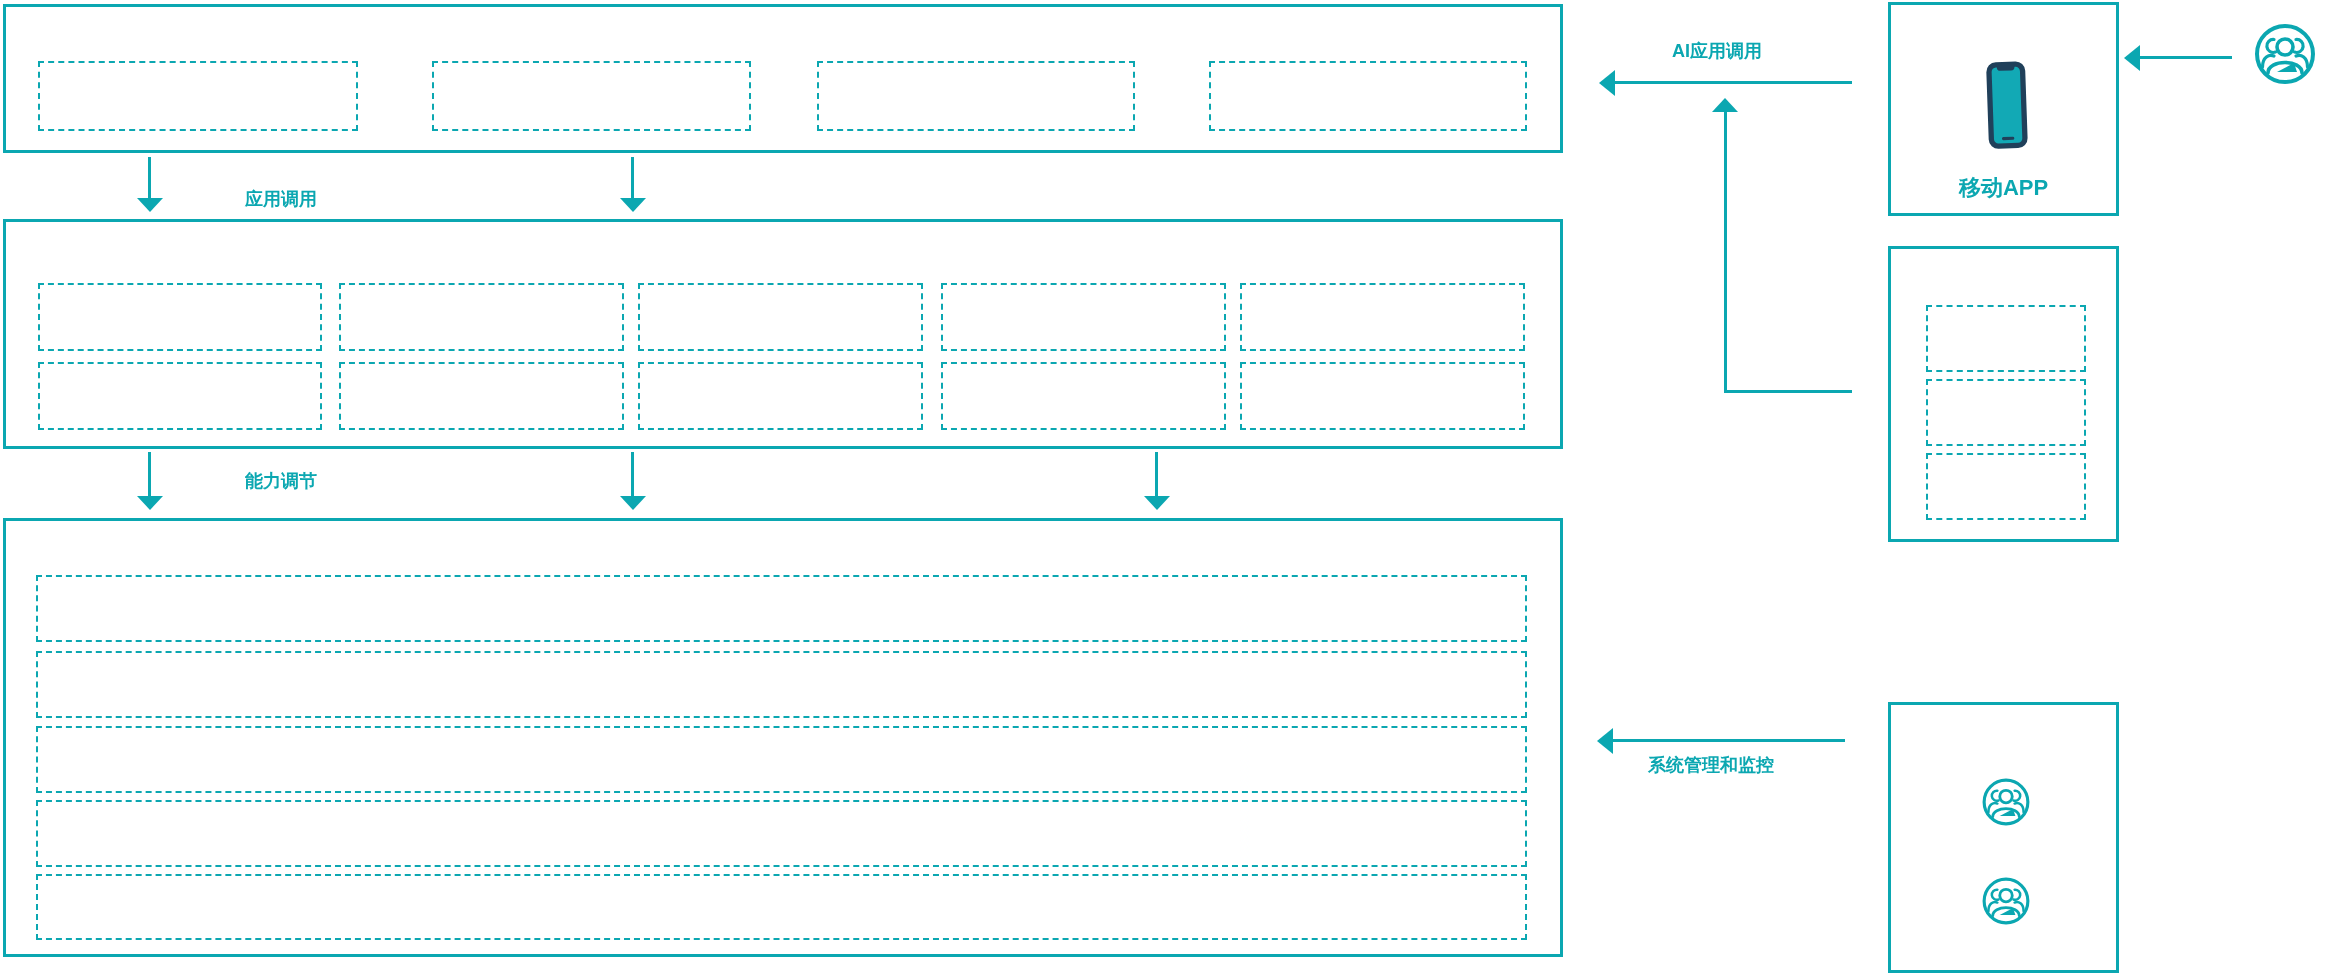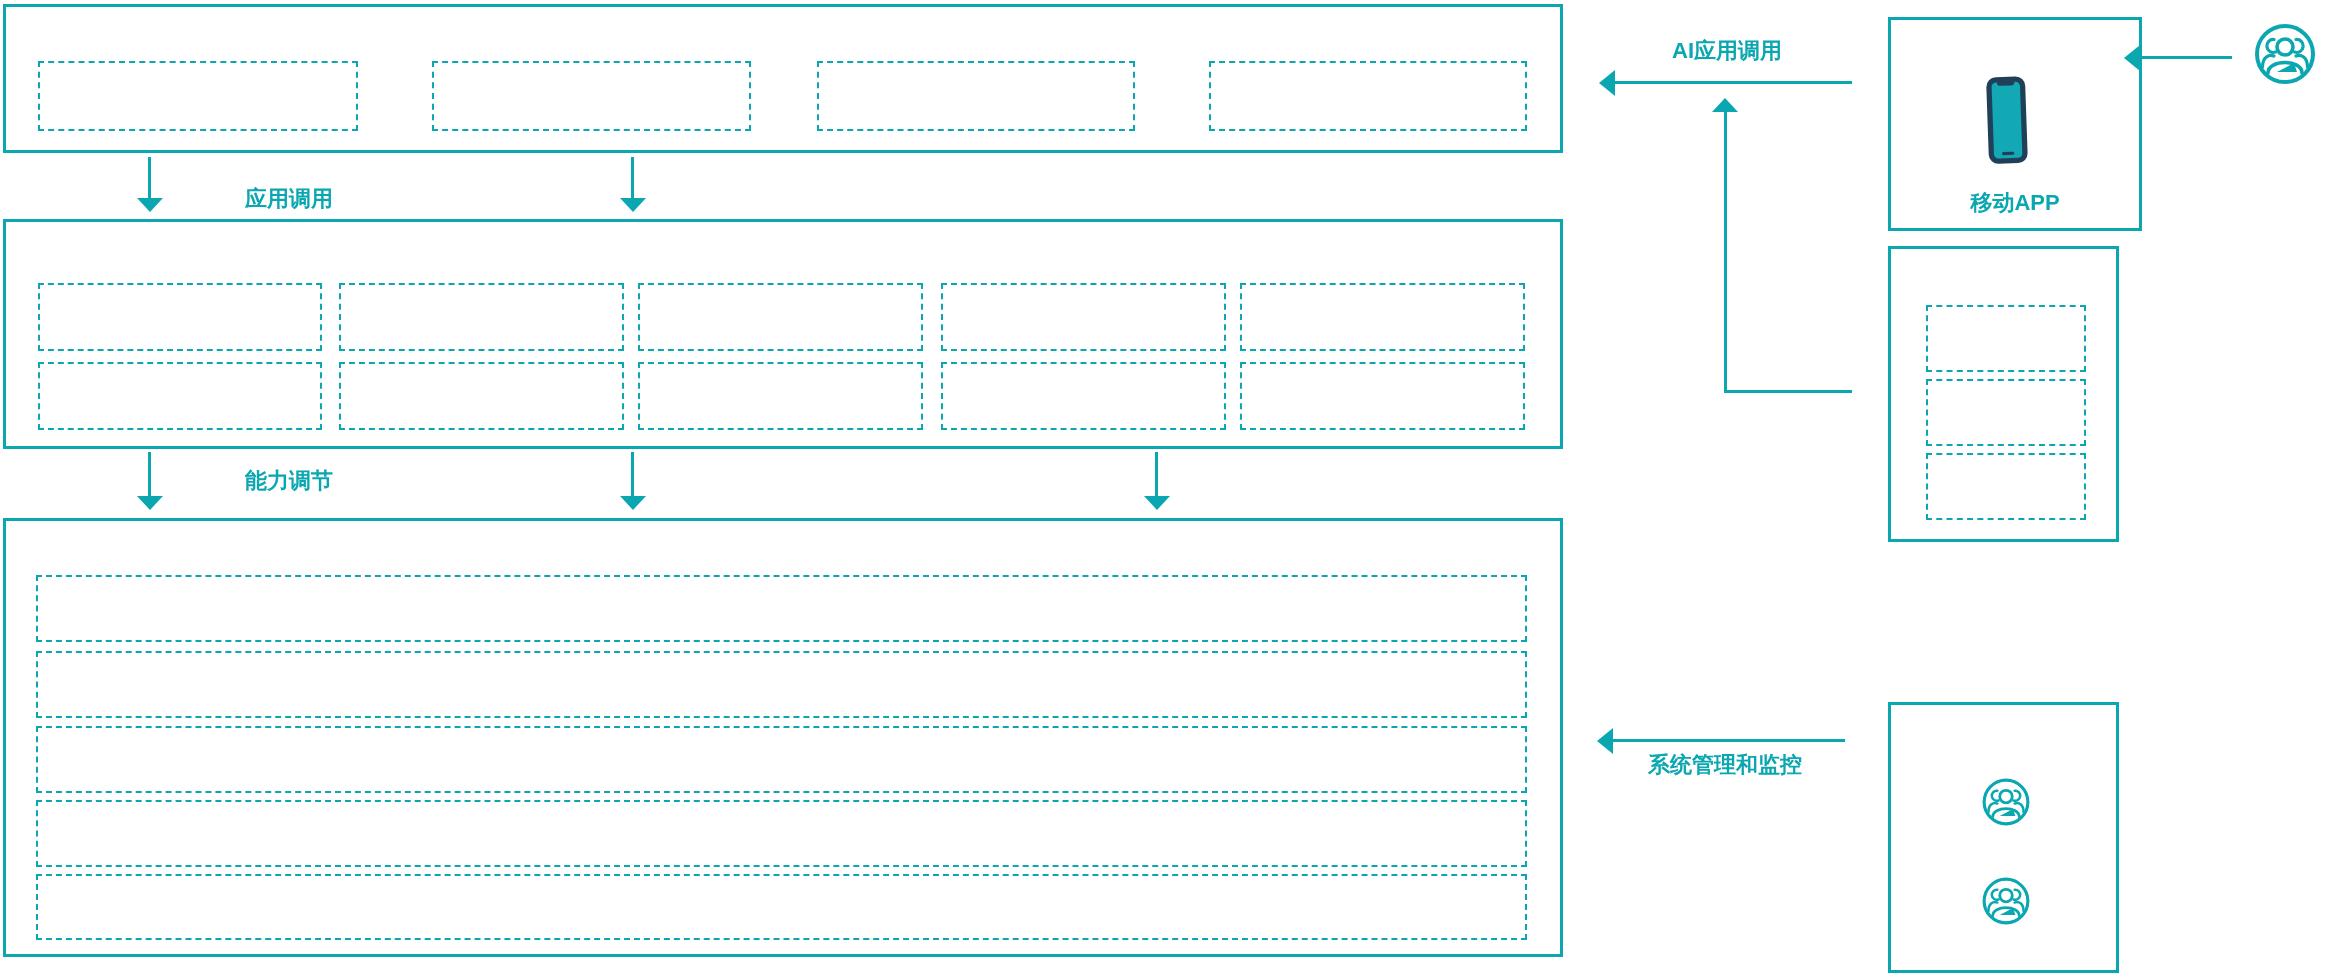--- a/index.html
+++ b/index.html
@@ -17,21 +17,21 @@
   .solid-box{
     position:absolute;box-sizing:border-box;
     border:3px solid var(--accent);background:var(--background);
   }
   .dashed-box{
     position:absolute;box-sizing:border-box;
     border:2px dashed var(--accent);background:transparent;
   }
   .label{
     position:absolute;color:var(--accent);
-    font-size:22px;font-weight:bold;line-height:26px;white-space:nowrap;
+    font-size:18px;font-weight:bold;line-height:26px;white-space:nowrap;
   }
   .arrow{position:absolute;}
   .vline,.hline{position:absolute;background:var(--accent);}
   .ah-down{position:absolute;width:0;height:0;
     border-left:13px solid transparent;border-right:13px solid transparent;
     border-top:14px solid var(--accent);}
   .ah-up{position:absolute;width:0;height:0;
     border-left:13px solid transparent;border-right:13px solid transparent;
     border-bottom:14px solid var(--accent);}
   .ah-left{position:absolute;width:0;height:0;
@@ -94,21 +94,21 @@
 <div class="label" style="left:245px;top:468px;">能力调节</div>
 
 <div class="solid-box" style="left:3px;top:518px;width:1560px;height:439px;">
   <div class="dashed-box" style="left:30px;top:54px;width:1491px;height:67px;"></div>
   <div class="dashed-box" style="left:30px;top:130px;width:1491px;height:67px;"></div>
   <div class="dashed-box" style="left:30px;top:205px;width:1491px;height:67px;"></div>
   <div class="dashed-box" style="left:30px;top:279px;width:1491px;height:67px;"></div>
   <div class="dashed-box" style="left:30px;top:353px;width:1491px;height:66px;"></div>
 </div>
 
-<div class="solid-box" style="left:1888px;top:17px;width:254px;height:214px;">
+<div class="solid-box" style="left:1888px;top:2px;width:231px;height:214px;">
   <div class="icon" style="left:93px;top:54px;width:46px;height:94px;transform:rotate(-2deg);">
     <svg viewBox="0 0 52 104">
       <rect class="phone-screen" x="7" y="5" width="38" height="92" rx="8"></rect>
       <path class="phone-frame" d="M16 4 h20 v4 a4 4 0 0 1 -4 4 h-12 a4 4 0 0 1 -4 -4 z"></path>
       <rect class="phone-frame" x="19" y="87" width="14" height="3.5" rx="1.7"></rect>
     </svg>
   </div>
   <div class="mobile-label">移动APP</div>
 </div>
 

